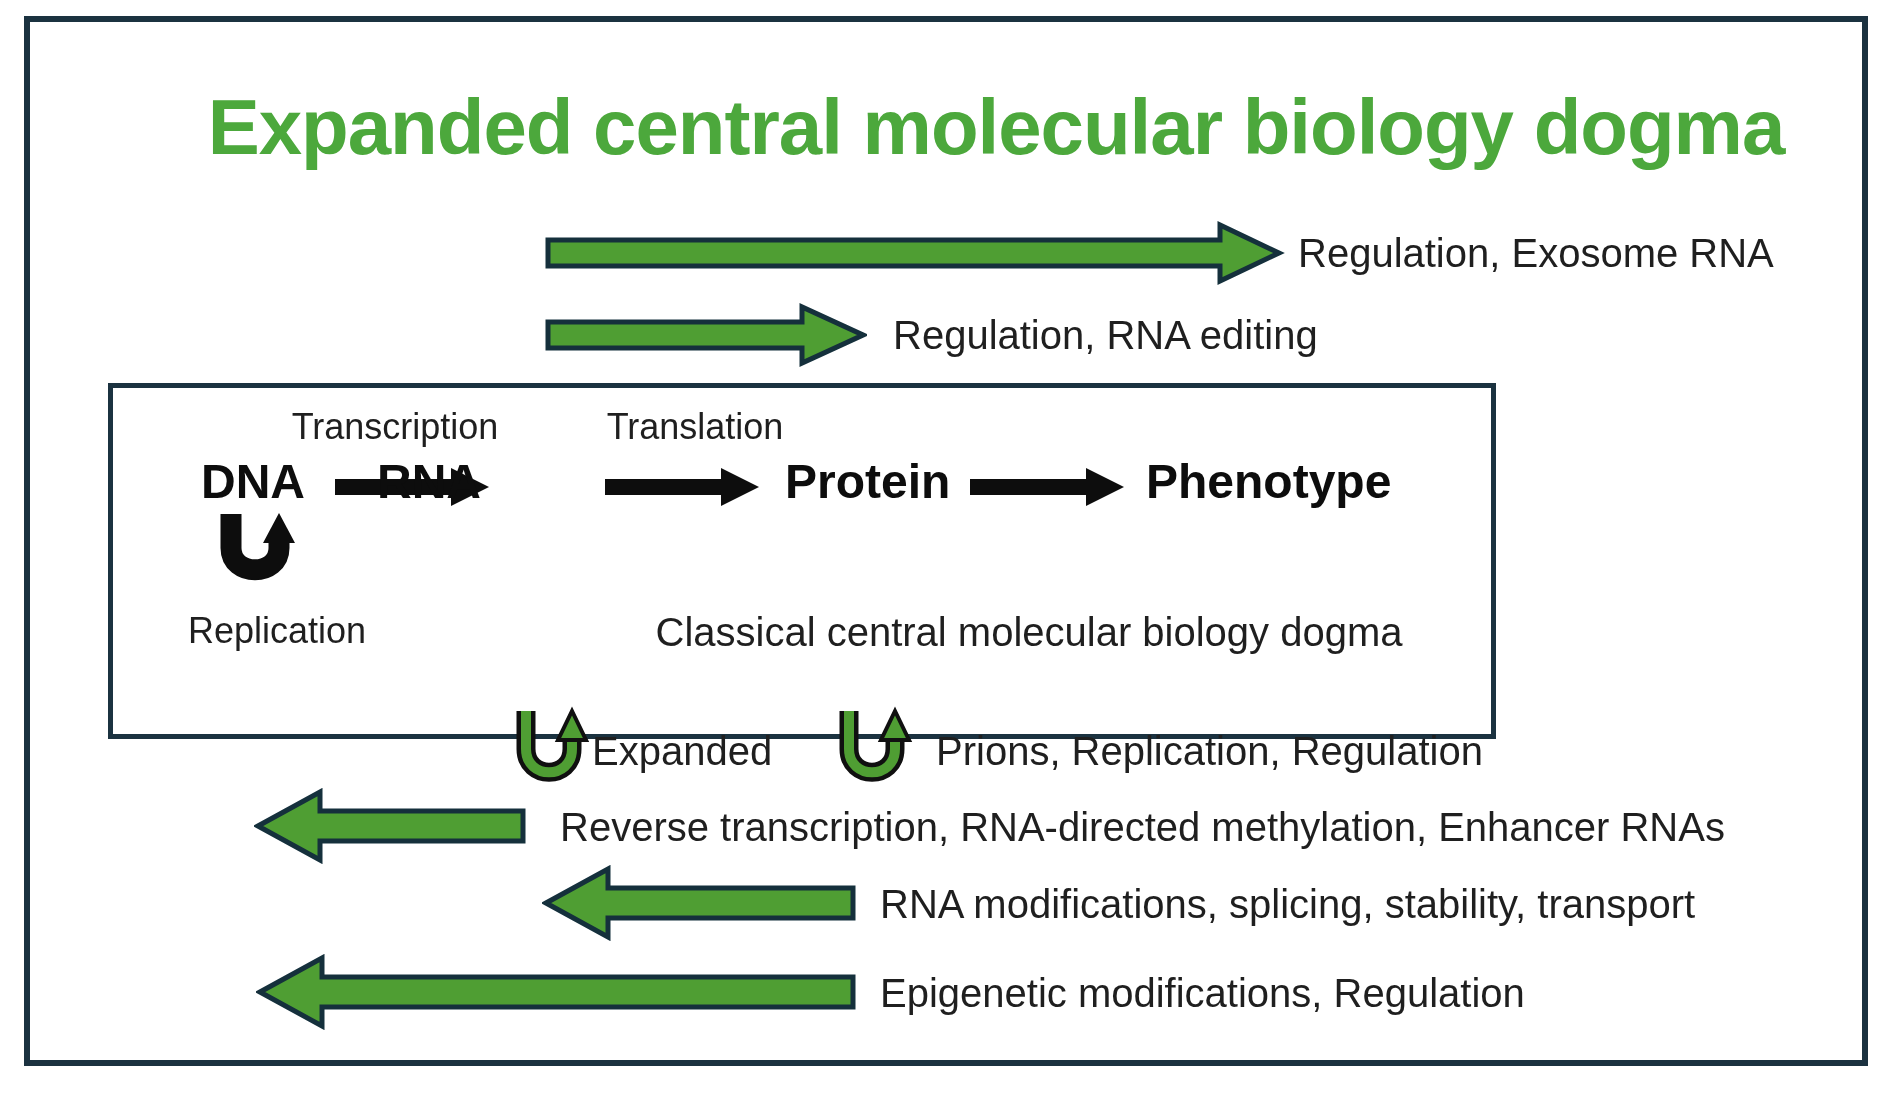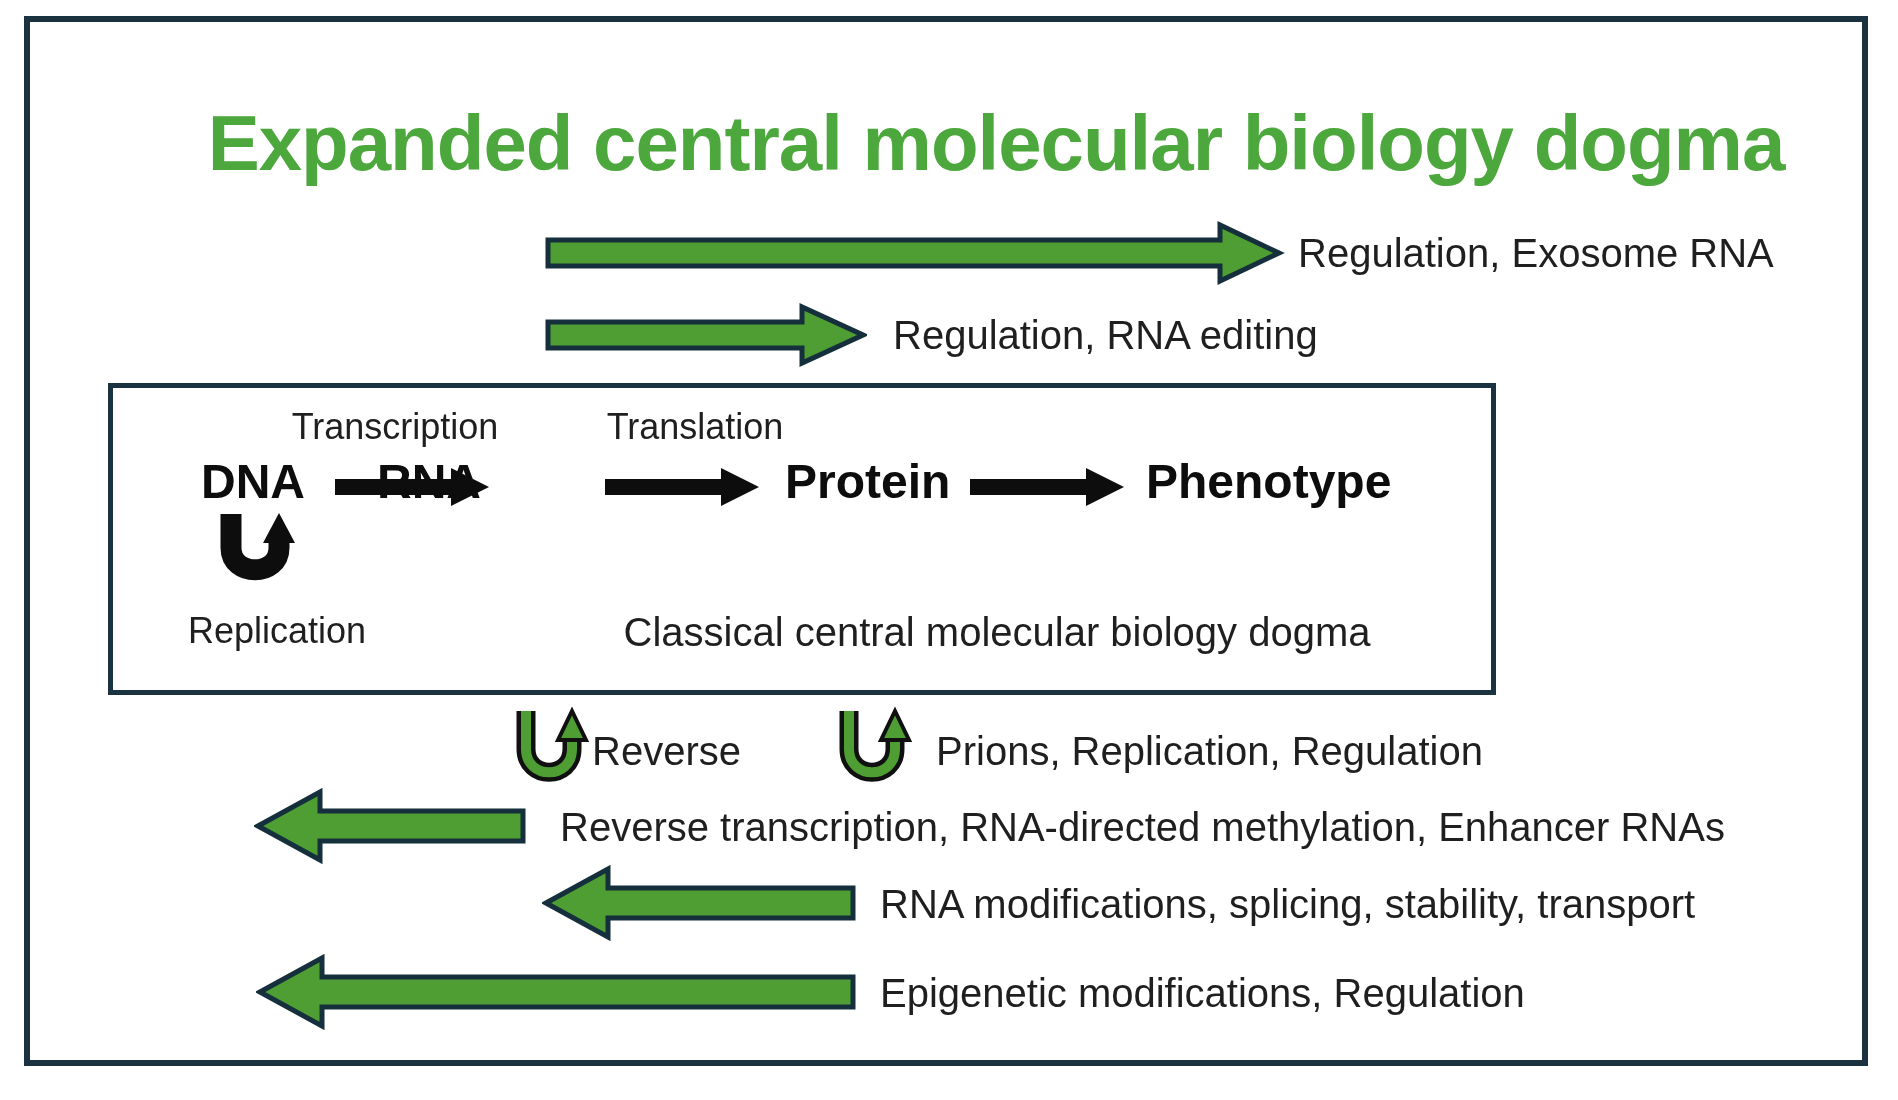--- a/index.html
+++ b/index.html
@@ -21,31 +21,31 @@
   .abs{position:absolute;}
   #outer-box{
     left:24px;top:16px;width:1844px;height:1050px;
     border:6px solid var(--box-border);
     box-sizing:border-box;
     background:#ffffff;
   }
   #title{
     top:88px;left:996px;transform:translateX(-50%);
     font-size:78px;font-weight:bold;letter-spacing:-1px;
-    color:var(--title-green);white-space:nowrap;line-height:1;margin-top:16px;
+    color:var(--title-green);white-space:nowrap;line-height:1;
   }
   .lbl{
     font-size:40px;line-height:1.15;white-space:nowrap;color:var(--text);
   }
   .small-lbl{
     font-size:36px;line-height:1.15;white-space:nowrap;color:var(--text);
   }
   .centered{transform:translateX(-50%);}
   #inner-box{
-    left:108px;top:383px;width:1388px;height:312px;
+    left:108px;top:383px;width:1388px;height:356px;
     border:5px solid var(--box-border);
     box-sizing:border-box;background:#ffffff;
   }
   .node{
     font-size:48px;font-weight:bold;line-height:1.1;white-space:nowrap;color:#0d0d0d;
   }
   svg{display:block;}
   .garrow polygon{
     fill:var(--arrow-green);
     stroke:var(--arrow-outline);
@@ -108,31 +108,31 @@
     <div class="abs node" style="left:1033px;top:68px;">Phenotype</div>
 
     <div class="abs" style="left:104px;top:122px;">
       <svg class="black-uturn" width="86" height="78" viewBox="0 0 86 78">
         <path class="stem" d="M 14 4 L 14 38 C 14 67 62 67 62 38 L 62 30"></path>
         <polygon class="head" points="46,33 78,33 62,3"></polygon>
       </svg>
     </div>
 
     <div class="abs small-lbl centered" style="left:164px;top:222px;">Replication</div>
-    <div class="abs lbl centered" style="left:884px;top:221px;">Classical central molecular biology dogma</div>
+    <div class="abs lbl centered" style="left:916px;top:221px;">Classical central molecular biology dogma</div>
   </div>
 
   <div class="abs" style="left:513px;top:705px;">
     <svg class="uturn" width="78" height="88" viewBox="0 0 78 88">
       <path class="outline" d="M 13 6 L 13 44 C 13 75 59 75 59 44 L 59 34"></path>
       <path class="core" d="M 13 6 L 13 44 C 13 75 59 75 59 44 L 59 34"></path>
       <polygon class="head" points="45,35 73,35 59,6"></polygon>
     </svg>
   </div>
-  <div class="abs lbl" style="left:592px;top:728px;">Reverse</div>
+  <div class="abs lbl" style="left:592px;top:728px;">Expanded</div>
   <div class="abs" style="left:836px;top:705px;">
     <svg class="uturn" width="78" height="88" viewBox="0 0 78 88">
       <path class="outline" d="M 13 6 L 13 44 C 13 75 59 75 59 44 L 59 34"></path>
       <path class="core" d="M 13 6 L 13 44 C 13 75 59 75 59 44 L 59 34"></path>
       <polygon class="head" points="45,35 73,35 59,6"></polygon>
     </svg>
   </div>
   <div class="abs lbl" style="left:936px;top:728px;">Prions, Replication, Regulation</div>
 
   <div class="abs" style="left:254px;top:788px;">

